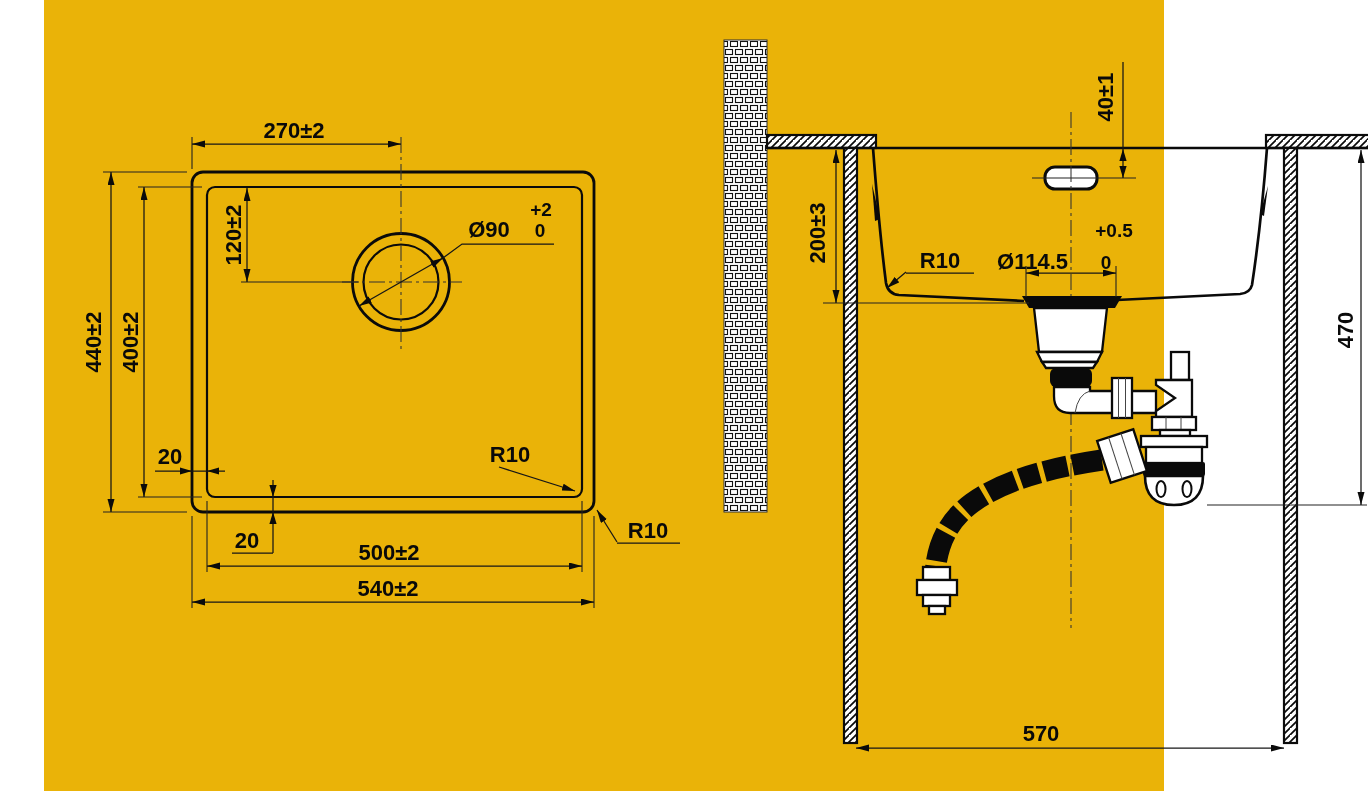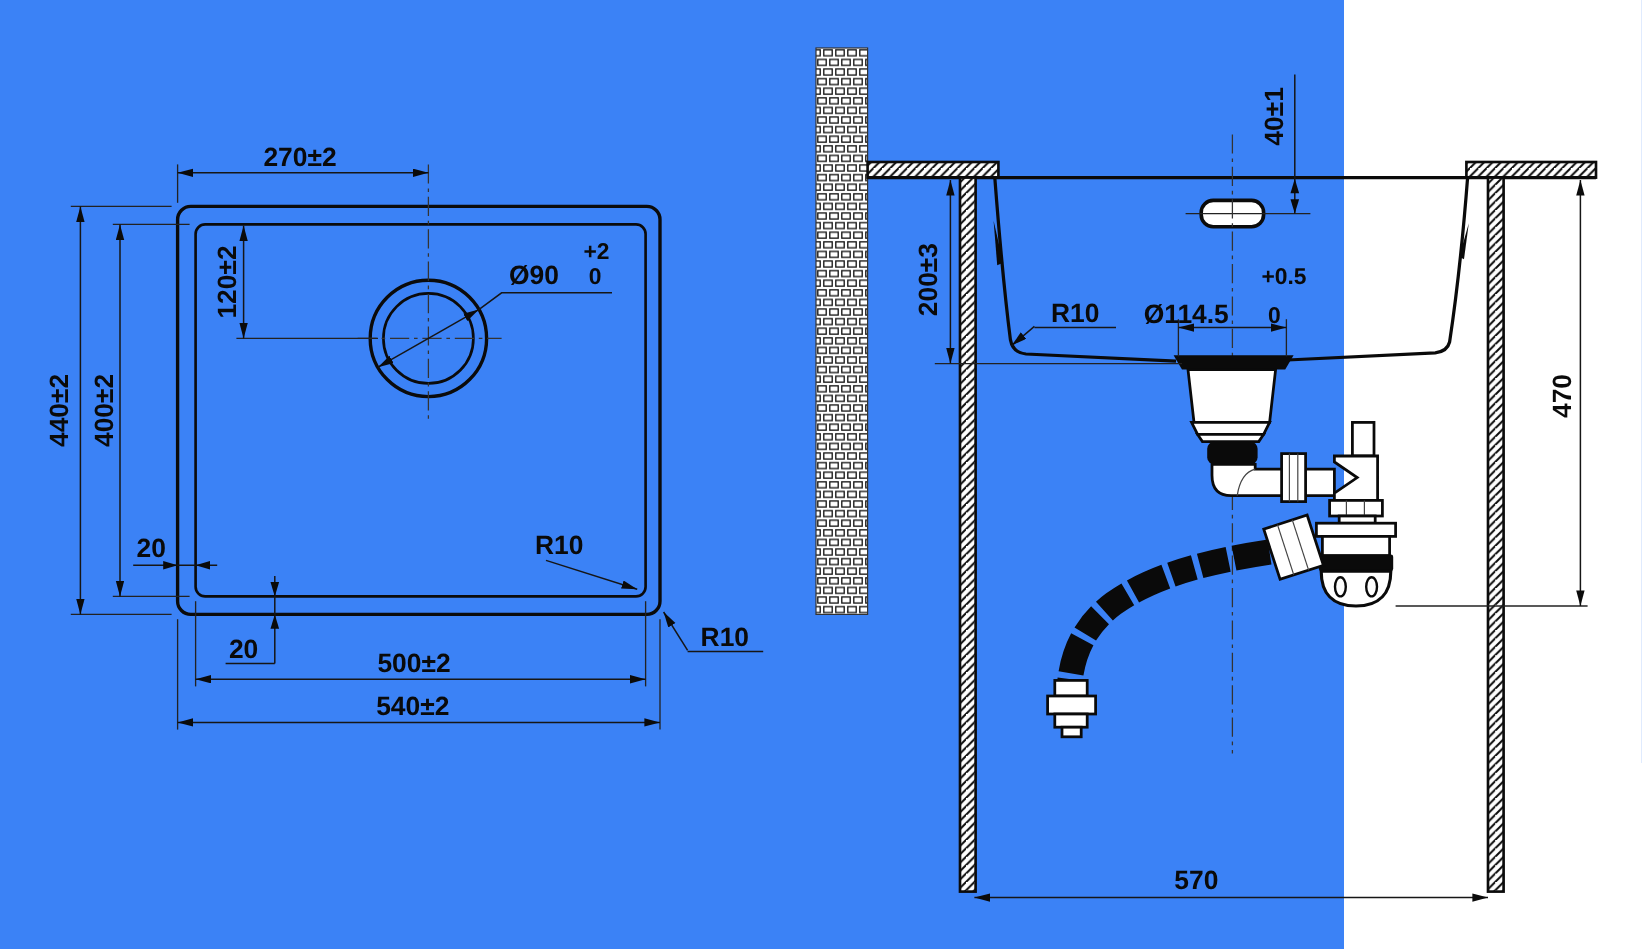--- a/index.html
+++ b/index.html
@@ -1,16 +1,16 @@
 <!DOCTYPE html>
 <html><head>
 <meta charset="utf-8">
 <style>
   html,body{margin:0;padding:0;background:#ffffff;}
-  .stage{width:1120px;height:791px;background:#3b82f6;position:relative;font-family:"Liberation Sans",sans-serif;}
+  .stage{width:1120px;height:791px;background:#eab308;position:relative;font-family:"Liberation Sans",sans-serif;margin-left:44px;}
   svg{display:block;}
   svg text{fill:#0a0a0a;font-family:"Liberation Sans","DejaVu Sans",sans-serif;font-weight:bold;font-size:22px;}
   svg text.tol{font-size:19px;}
   .obj{stroke:#0b0b0b;stroke-width:2.8;fill:none;}
   .obj2{stroke:#0b0b0b;stroke-width:2.2;fill:none;}
   .obj3{stroke:#0b0b0b;stroke-width:3;fill:#fff;}
   .p{stroke:#0a0a0a;stroke-width:2.3;fill:#fff;}
   .pth{stroke:#0a0a0a;stroke-width:2.7;fill:none;}
   .dim{stroke:#161616;stroke-width:1.25;fill:none;}
   .ext{stroke:#222;stroke-width:1.1;fill:none;}

